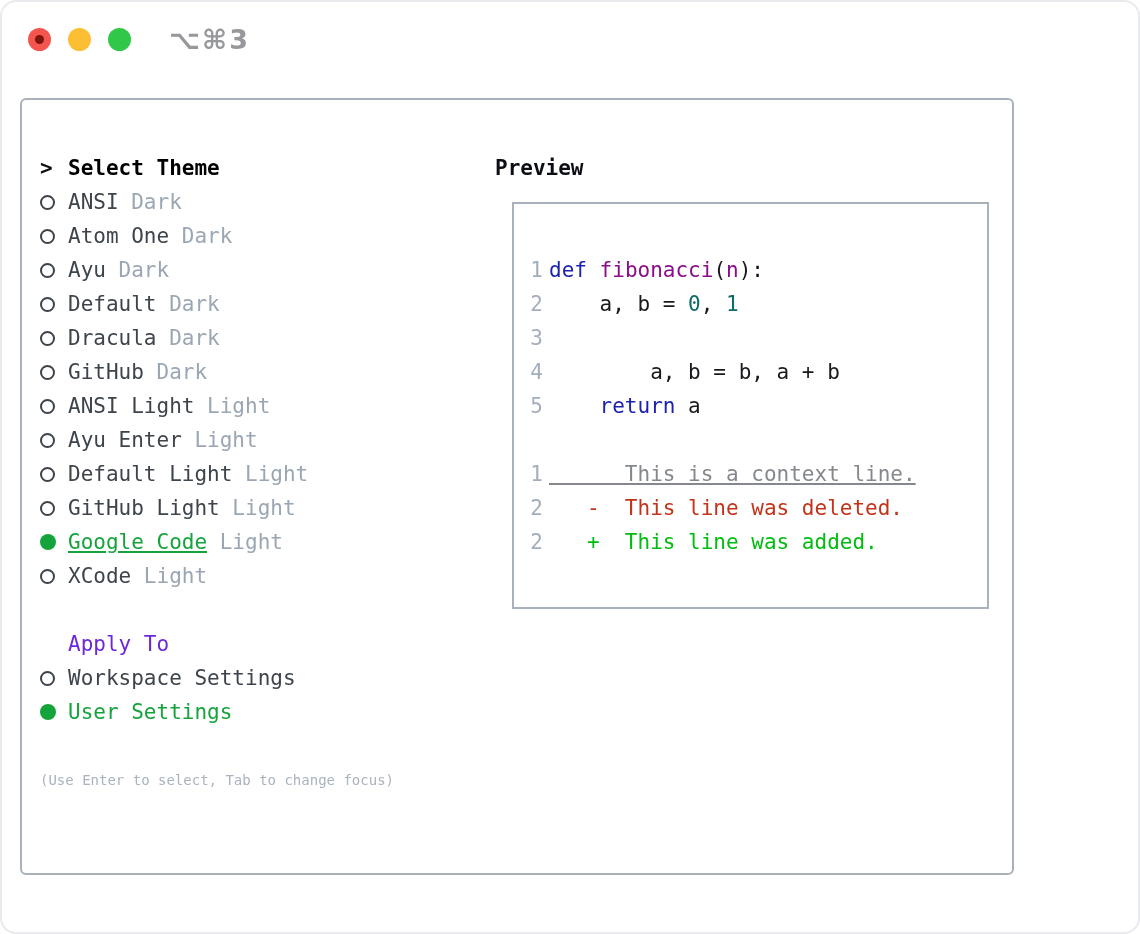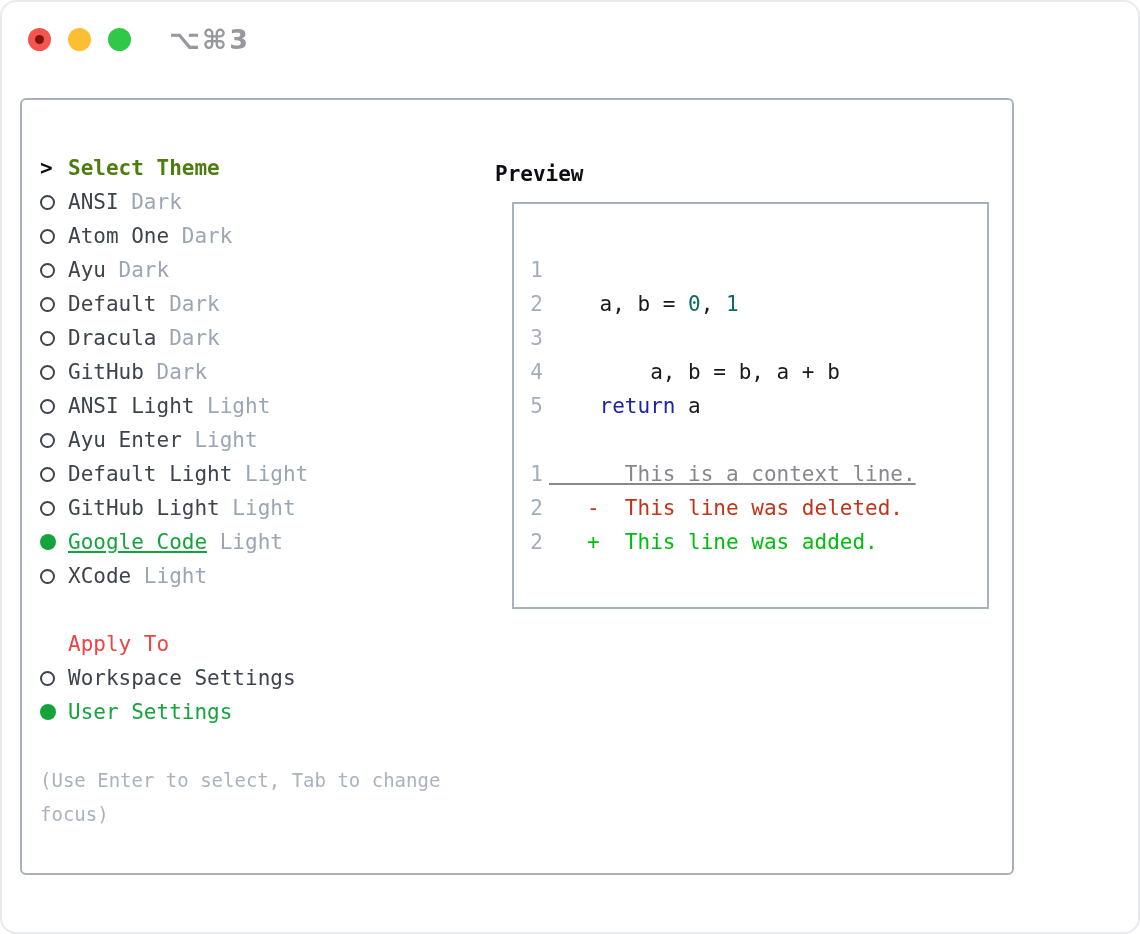--- a/index.html
+++ b/index.html
@@ -32,39 +32,39 @@
   }
   
   .panel {
     position: absolute; left: 20px; top: 98px; width: 994px; height: 777px;
     border: 2px solid var(--border_gray); border-radius: 6px; background: #fff;
   }
   .left-col { position: absolute; left: 18px; top: 51px; width: 404px; }
   .row { display: flex; align-items: center; height: 34px; font-size: 21px; white-space: pre; }
   .marker { width: 28px; flex: none; display: flex; align-items: center; }
   .hdr-marker { width: 28px; flex: none; font-weight: bold; color: #0b0e14; }
-  .hdr-label { font-weight: bold; color: #4d7c0f; }
+  .hdr-label { font-weight: bold; color: #000000; }
   .ring {
     width: 15px; height: 15px; border: 2px solid #3d444c; border-radius: 50%;
   }
   .dot-sel { width: 16px; height: 16px; border-radius: 50%; background: var(--accent_green); }
   .theme-name { color: var(--item_text); }
   .theme-name.sel { color: var(--accent_green); text-decoration: underline; }
   .theme-variant { color: var(--variant_gray); margin-left: 1ch; }
   .blank-row { height: 34px; }
-  .apply-label { padding-left: 28px; color: #ef4444; }
+  .apply-label { padding-left: 28px; color: #6d28d9; }
   .opt-name { color: var(--item_text); }
   .opt-name.sel { color: var(--accent_green); }
   .hint {
     margin-top: 34px; width: 404px;
-    font-size: 19px; line-height: 34px; color: var(--hint_gray);
+    font-size: 14px; line-height: 34px; color: var(--hint_gray);
   }
   
   .preview-title {
-    position: absolute; left: 473px; top: 57px; height: 34px;
+    position: absolute; left: 473px; top: 51px; height: 34px;
     display: flex; align-items: center;
     font-size: 21px; font-weight: bold; color: #0b0e14;
   }
   .preview-box {
     position: absolute; left: 490px; top: 102px; width: 477px; height: 407px;
     border: 2px solid var(--border_gray); background: #fff;
     padding: 49px 0 0 16px;
   }
   .cline { display: flex; align-items: center; height: 34px; font-size: 21px; }
   .ln { width: 13px; flex: none; text-align: right; margin-right: 6px; color: var(--line_number_gray); }
@@ -118,20 +118,21 @@
           <div class="row"><span class="marker"><span class="dot-sel"></span></span><span class="opt-name sel">User Settings</span></div>
         </div>
       <div class="hint">(Use Enter to select, Tab to change focus)</div>
     </div>
 
     <div class="preview-title">Preview</div>
     <div class="preview-box">
       <div id="code-lines">
           <div class="cline">
             <span class="ln">1</span>
+            <span class="ctext"><span class="tok-kw">def</span><span class="tok-pln"> </span><span class="tok-fn">fibonacci</span><span class="tok-pln">(</span><span class="tok-fn">n</span><span class="tok-pln">):</span></span>
           </div>
           <div class="cline">
             <span class="ln">2</span>
             <span class="ctext"><span class="tok-pln">    a, b = </span><span class="tok-num">0</span><span class="tok-pln">, </span><span class="tok-num">1</span></span>
           </div>
           <div class="cline">
             <span class="ln">3</span>
           </div>
           <div class="cline">
             <span class="ln">4</span>

